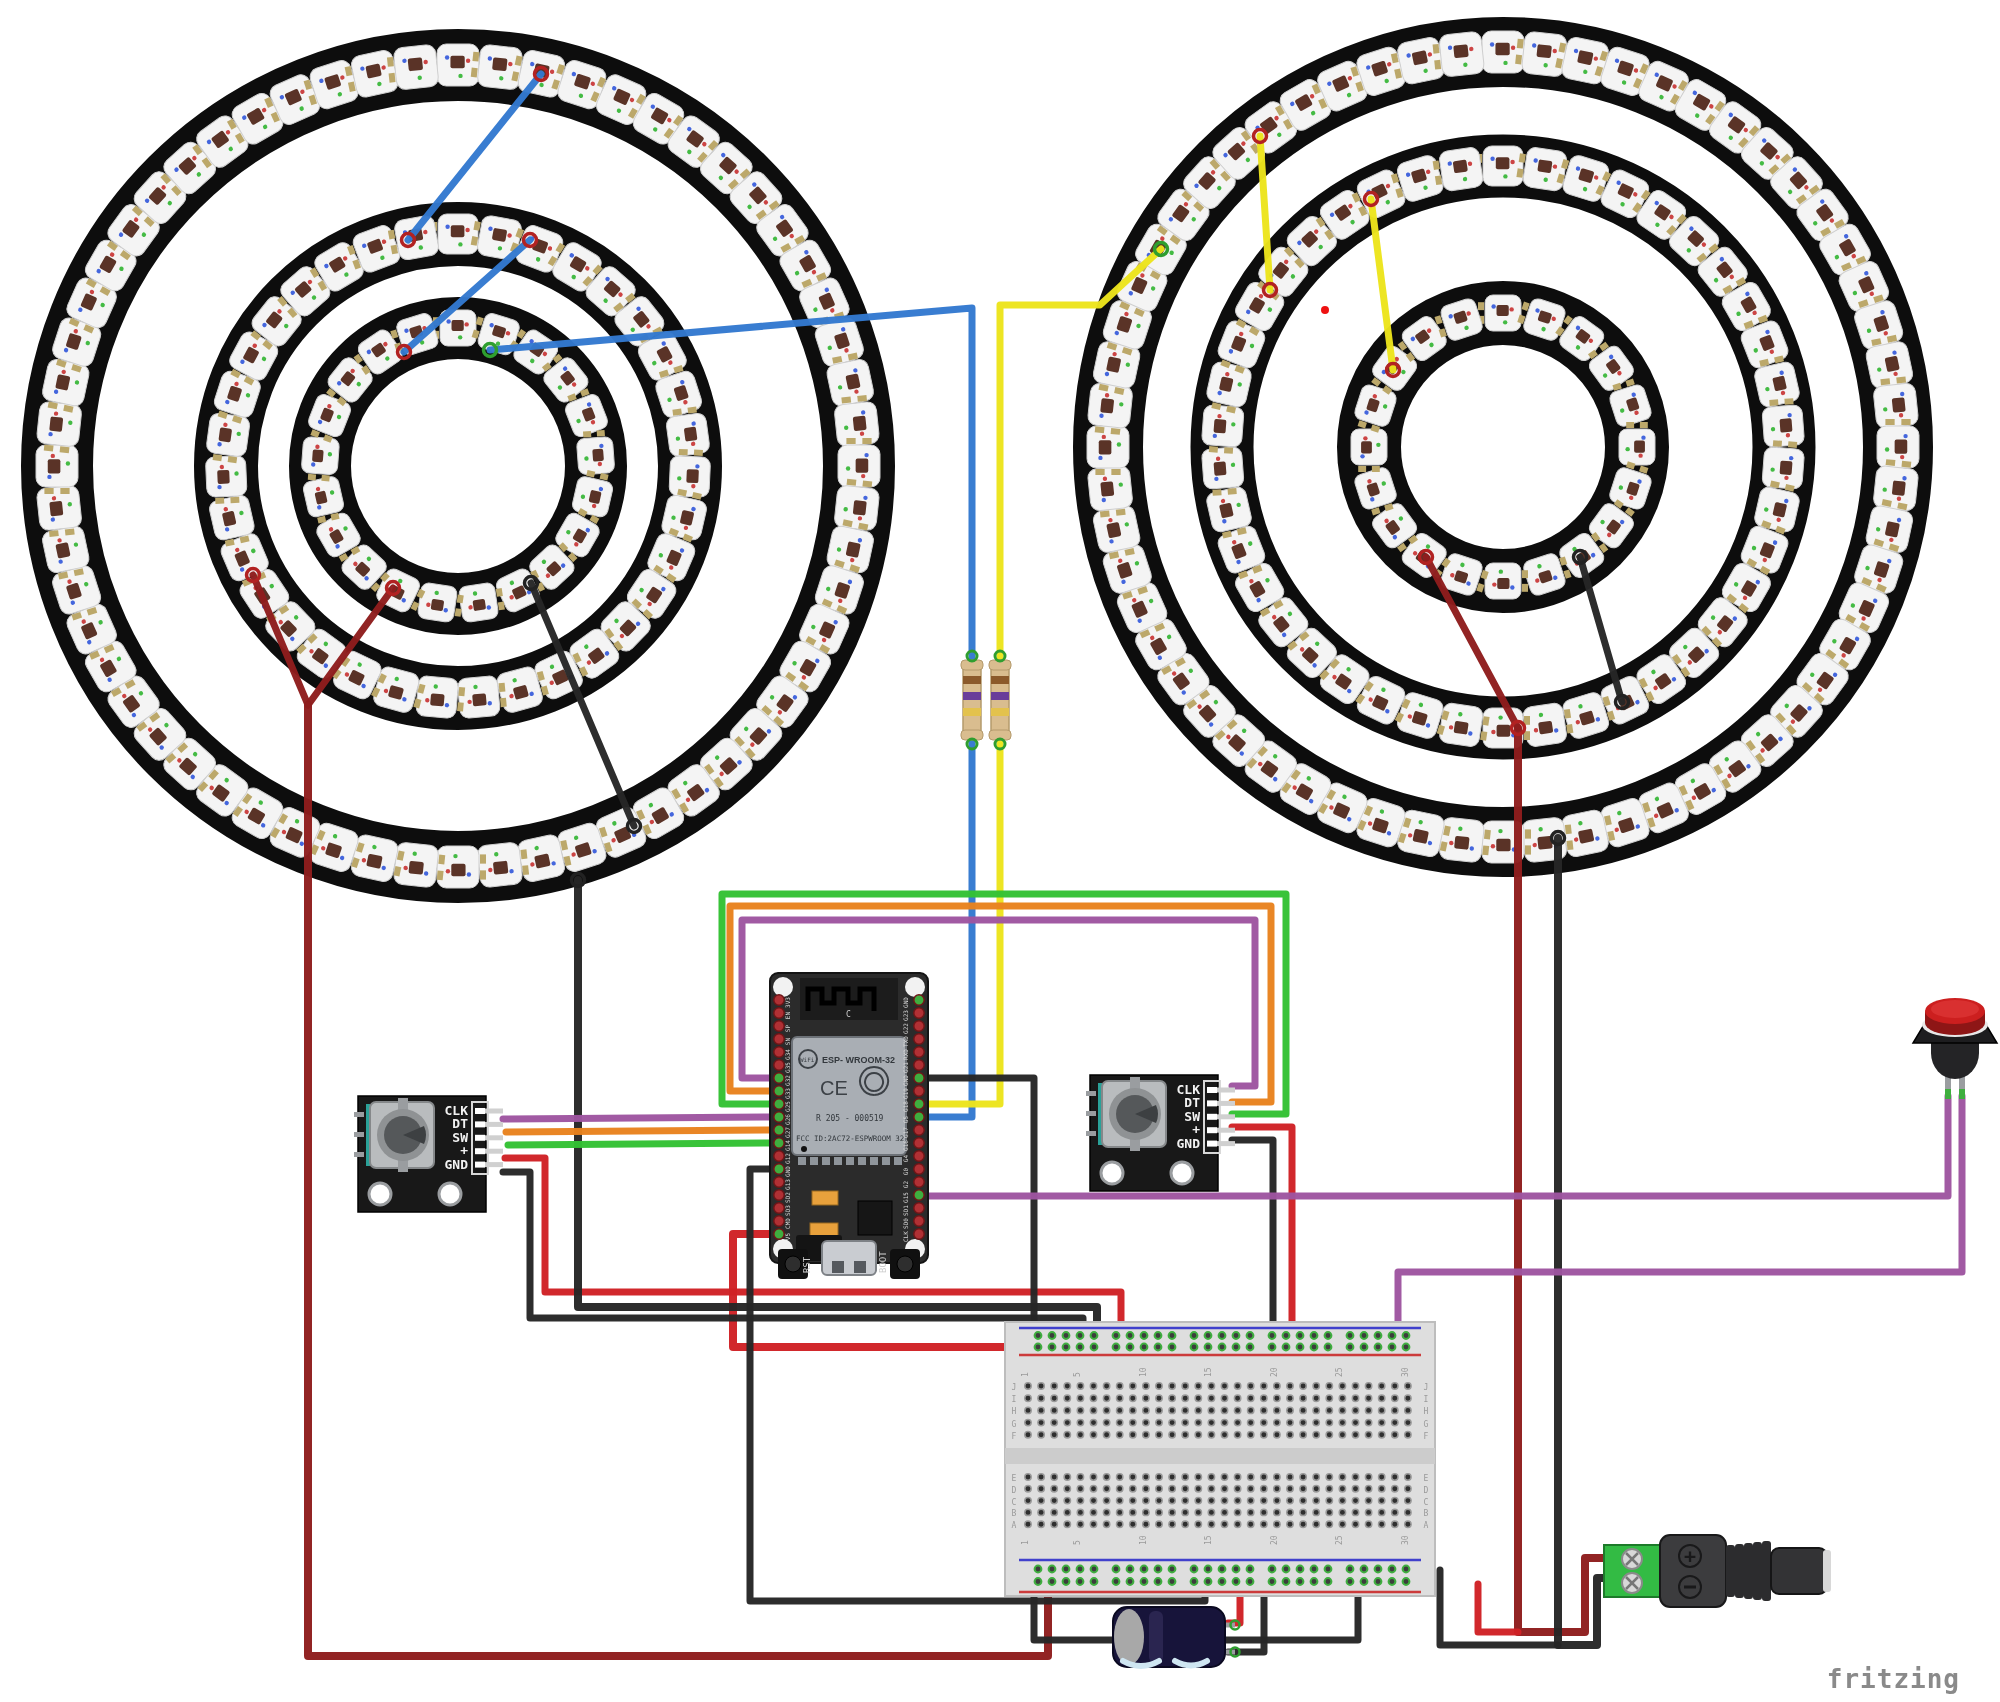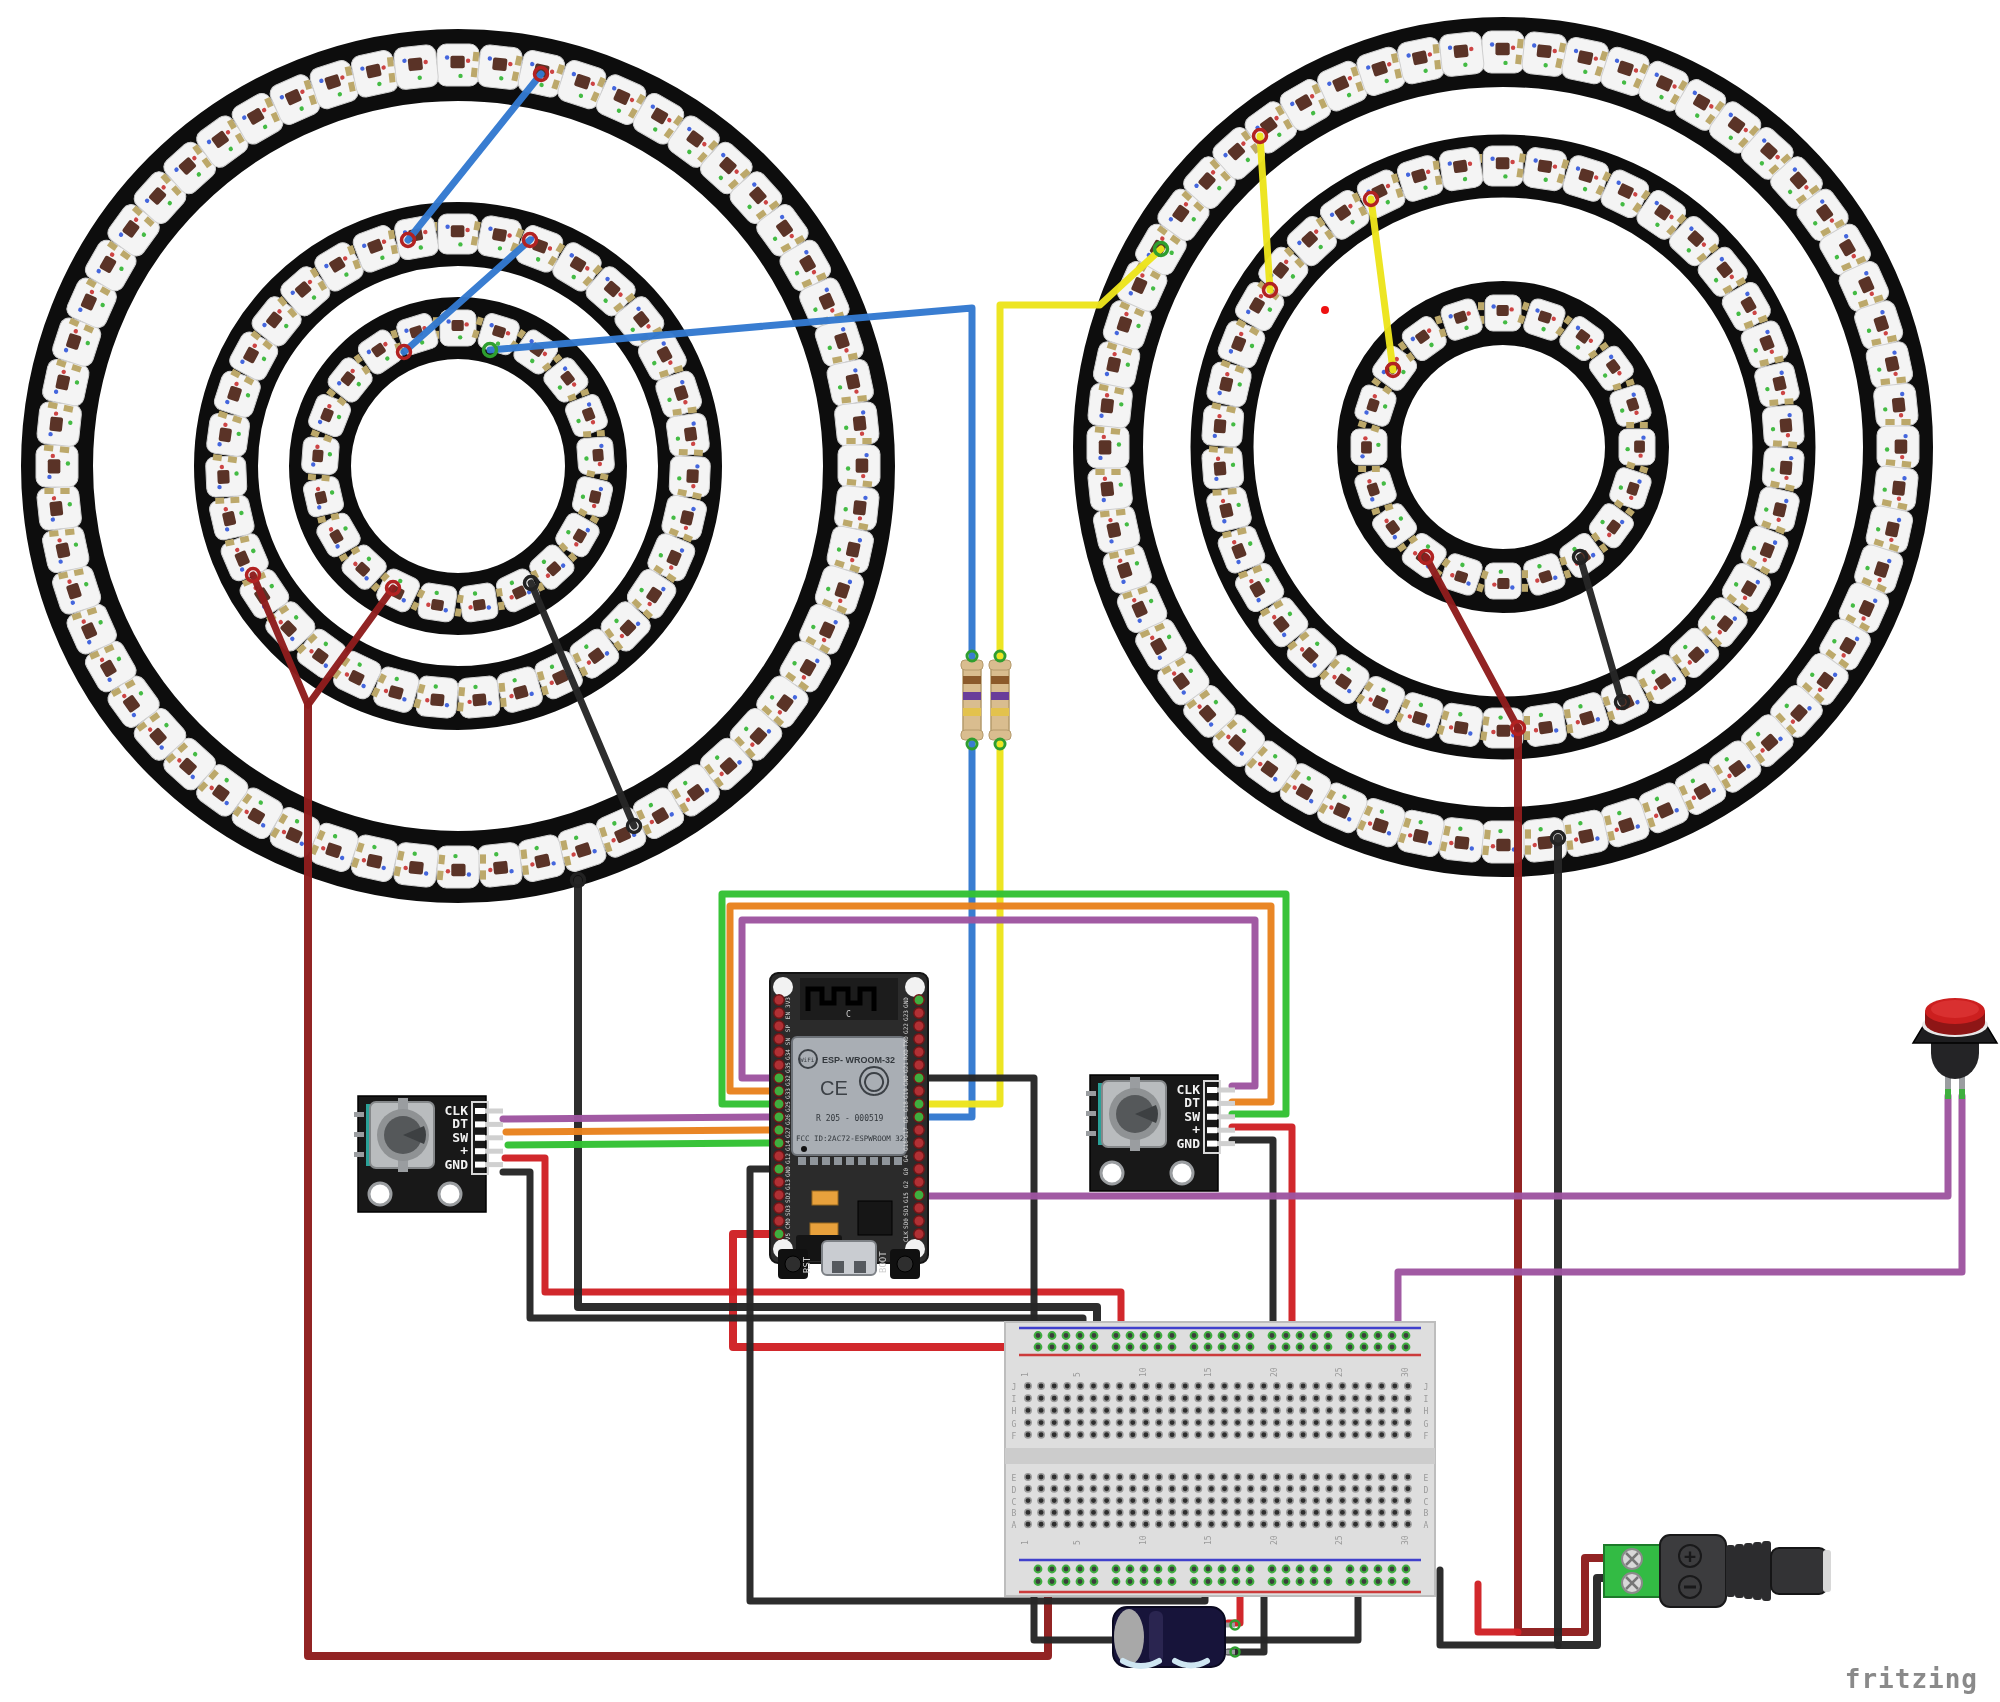--- a/index.html
+++ b/index.html
@@ -1,19 +1,19 @@
 <!DOCTYPE html>
 <html><head>
 <meta charset="utf-8">
 <style>
   html,body{margin:0;padding:0;background:#ffffff;}
   #stage{position:relative;width:2000px;height:1702px;background:#ffffff;overflow:hidden;
          font-family:"Liberation Sans",sans-serif;}
   #circuit-svg{position:absolute;left:0;top:0;}
-  #watermark{position:absolute;right:22px;bottom:8px;color:#8a8a8a;
+  #watermark{position:absolute;right:40px;bottom:8px;color:#8a8a8a;
              font:bold 26px "DejaVu Sans Mono",monospace;letter-spacing:1px;}
 </style>
 </head>
 <body>
 
 <div id="stage">
   <svg id="circuit-svg" width="2000" height="1702" viewBox="0 0 2000 1702">
       <g>
         <circle cx="458" cy="466" r="401" fill="none" stroke="#0d0d0d" stroke-width="72"></circle>
         <g transform="translate(458,65) rotate(0)">

